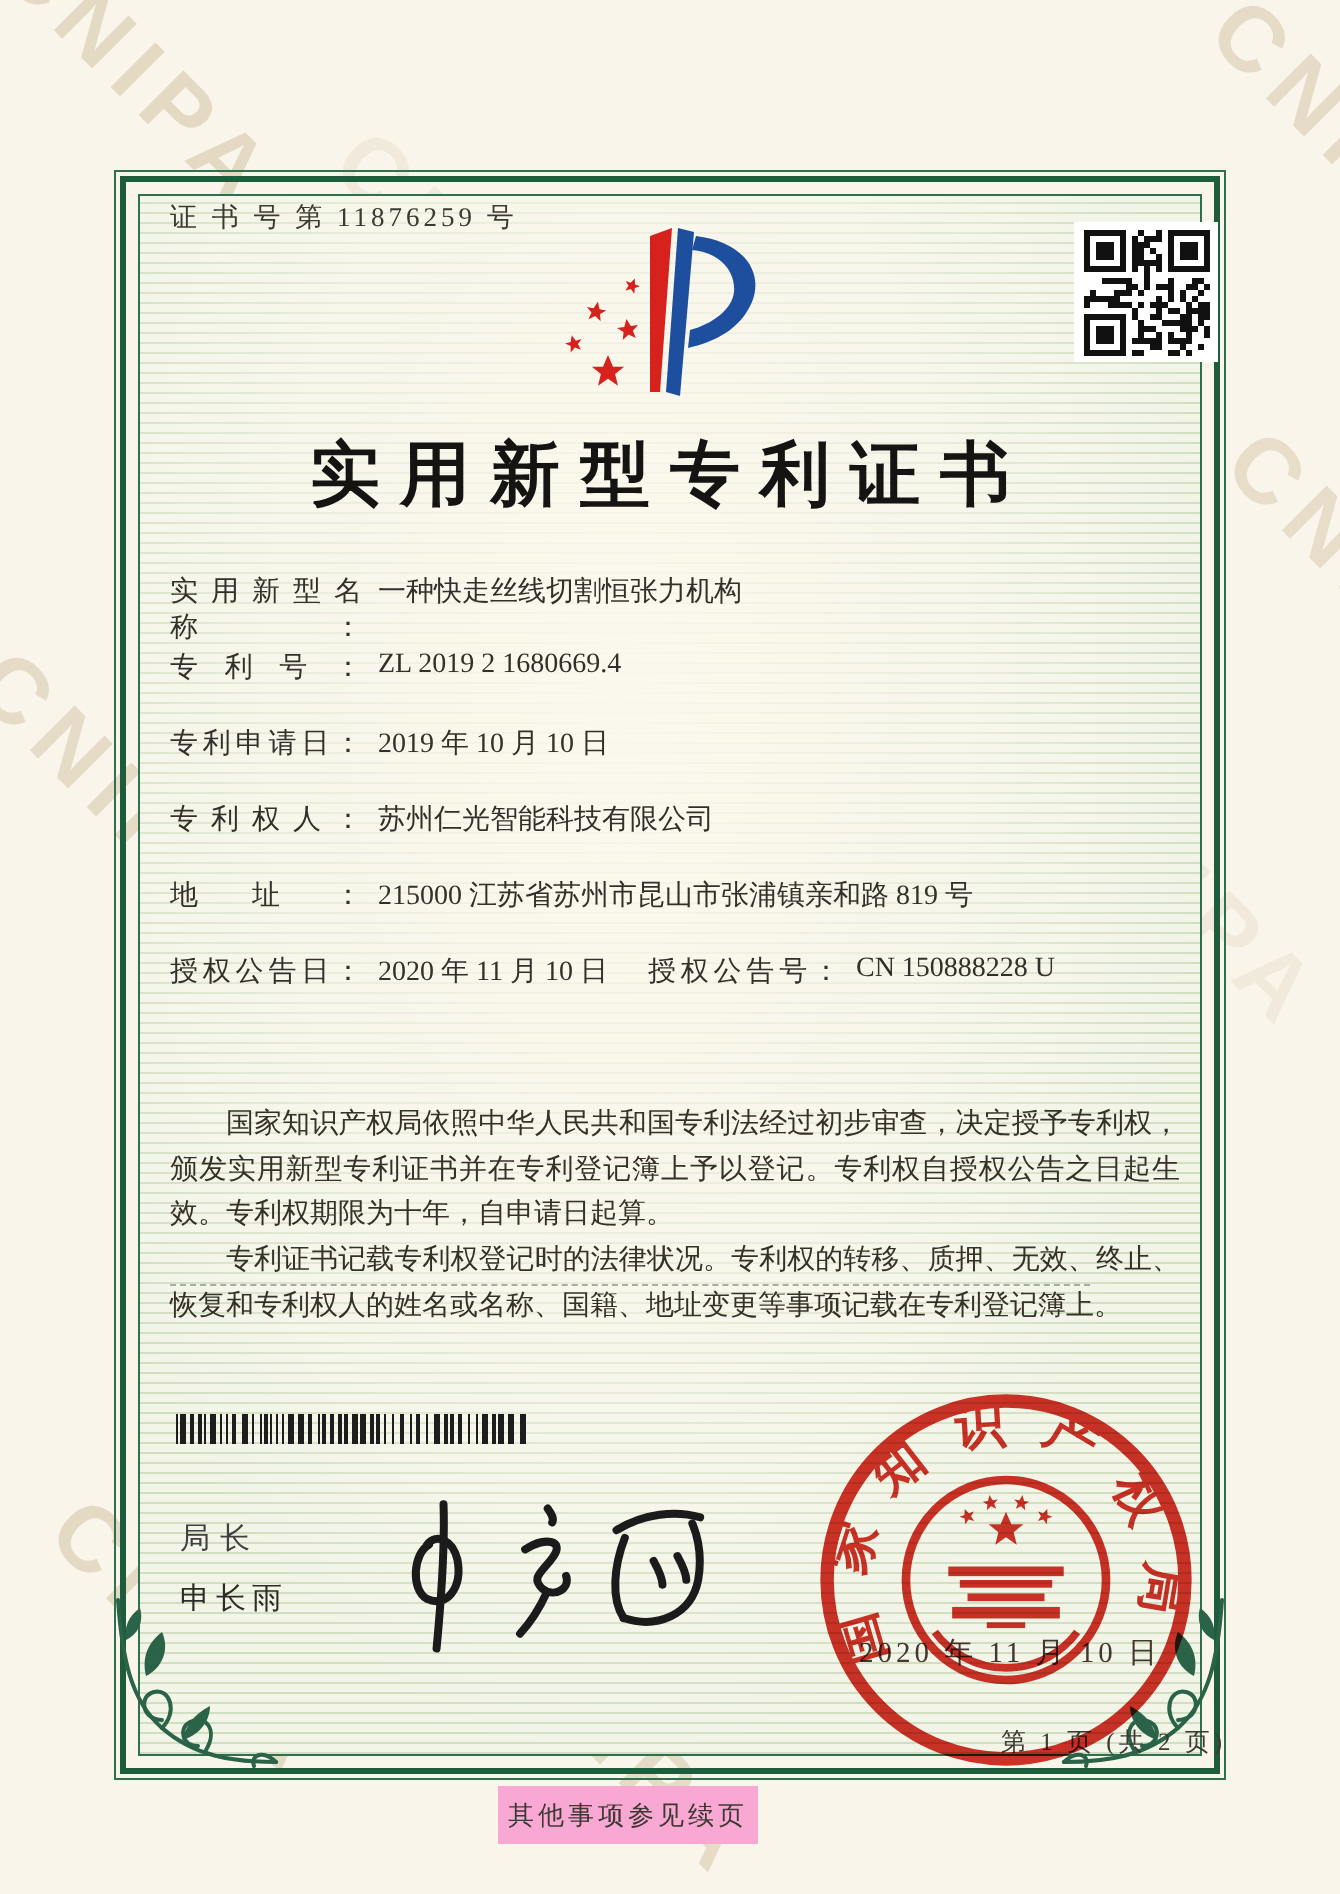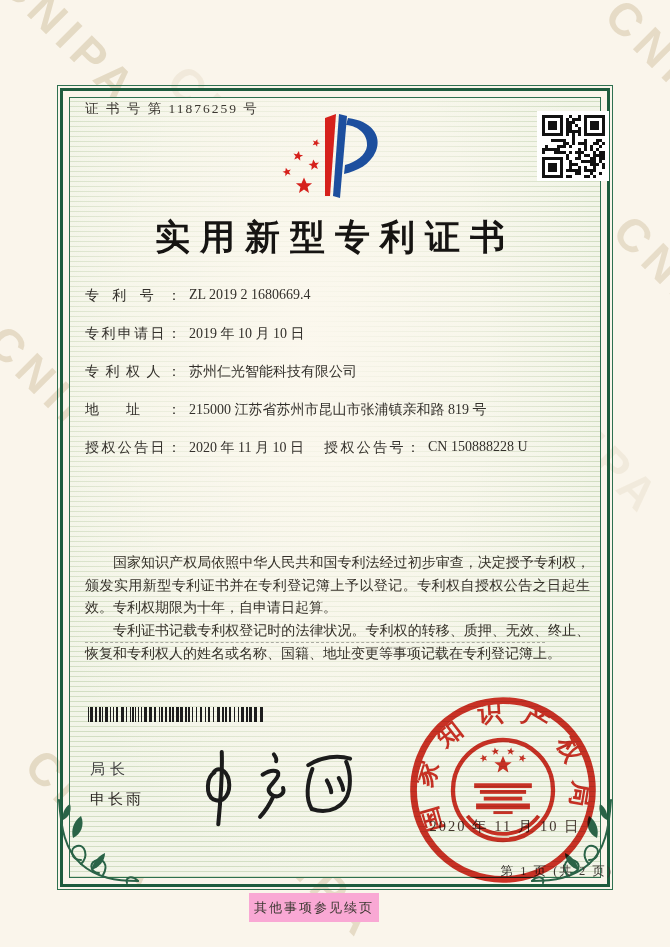--- a/index.html
+++ b/index.html
@@ -258,20 +258,24 @@
         <rect x="0" y="42" width="21" height="21" fill="#111"></rect>
         <rect x="3" y="45" width="15" height="15" fill="#fff"></rect>
         <rect x="6" y="48" width="9" height="9" fill="#111"></rect>
       </svg>
   </div>
 
   <div class="title">实用新型专利证书</div>
 
   <div class="fields" id="fields">
       <div class="field-row">
+        <span class="f-label">实用新型名称：</span>
+        <span class="f-value">一种快走丝线切割恒张力机构</span>
+      </div>
+      <div class="field-row">
         <span class="f-label">专利号：</span>
         <span class="f-value">ZL 2019 2 1680669.4</span>
       </div>
       <div class="field-row">
         <span class="f-label">专利申请日：</span>
         <span class="f-value">2019 年 10 月 10 日</span>
       </div>
       <div class="field-row">
         <span class="f-label">专利权人：</span>
         <span class="f-value">苏州仁光智能科技有限公司</span>

